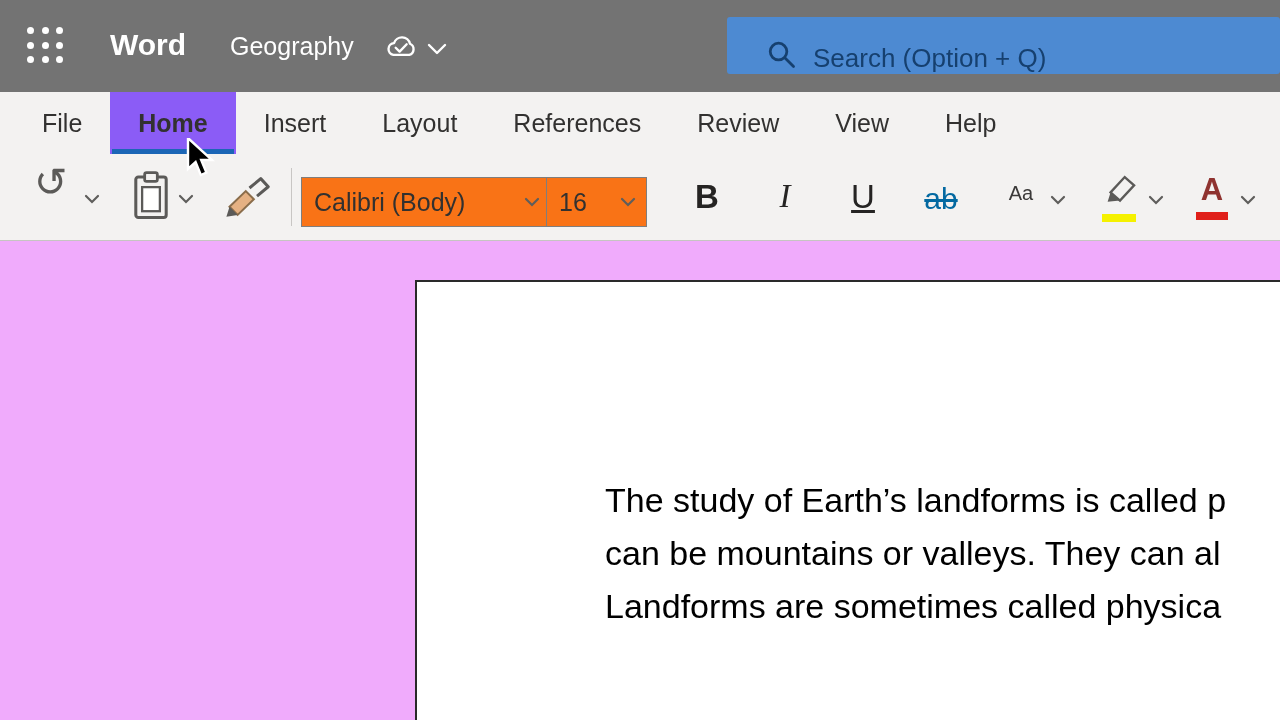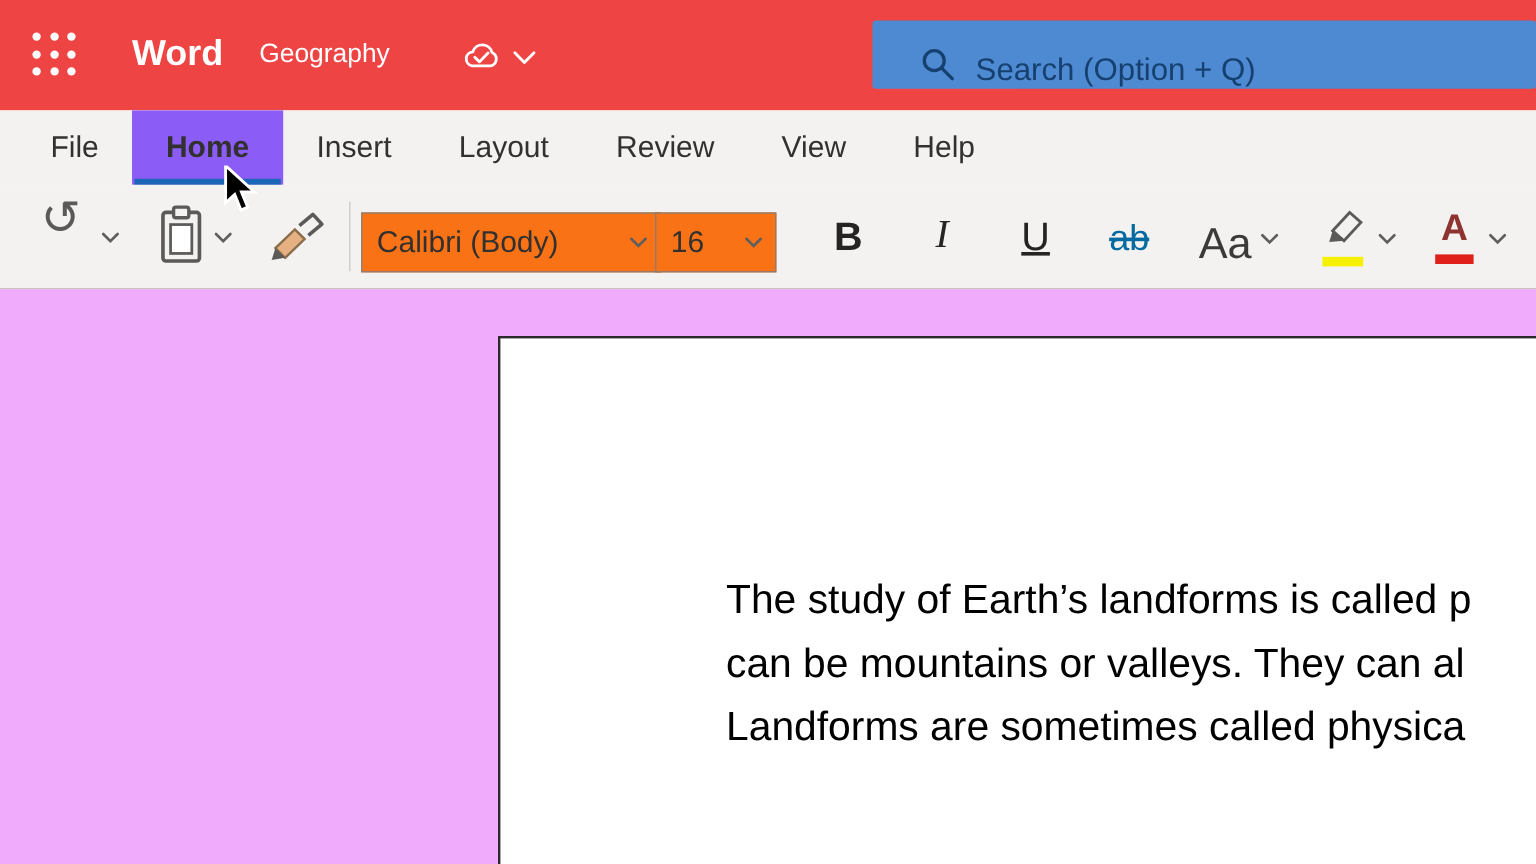--- a/index.html
+++ b/index.html
@@ -2,27 +2,27 @@
 <html><head>
 <meta charset="utf-8">
 <style>
   html,body{margin:0;padding:0;}
   body{
     width:1280px;height:720px;overflow:hidden;position:relative;
     font-family:"Liberation Sans", sans-serif;background:#fff;
     -webkit-font-smoothing:antialiased;
   }
   
-  .header{position:absolute;left:0;top:0;width:1280px;height:92px;background:#ef4444;}
+  .header{position:absolute;left:0;top:0;width:1280px;height:92px;background:#737373;}
   .waffle{position:absolute;left:27px;top:27px;width:38px;height:38px;
     display:grid;grid-template-columns:repeat(3,1fr);grid-template-rows:repeat(3,1fr);
     gap:6px;cursor:pointer;}
   .waffle span{width:7px;height:7px;border-radius:50%;background:#fff;}
   .app-name{position:absolute;left:110px;top:28px;font-size:30px;font-weight:700;color:#fff;}
-  .doc-name{position:absolute;left:216px;top:32px;font-size:22px;color:#fff;}
+  .doc-name{position:absolute;left:230px;top:32px;font-size:25px;color:#fff;}
   .cloud-icon{position:absolute;left:383px;top:33px;}
   .title-chevron{position:absolute;left:427px;top:41px;}
   .search-box{position:absolute;left:727px;top:17px;width:553px;height:57px;
     background:#4d8ad2;border-radius:3px;display:flex;align-items:flex-end;cursor:text;}
   .search-icon{margin-left:40px;flex:0 0 auto;}
   .search-text{margin-left:16px;font-size:26px;color:#16406f;}
   
   .tabs-row{position:absolute;left:0;top:92px;width:1280px;height:62px;background:#f3f2f1;
     display:flex;align-items:stretch;padding-left:14px;box-sizing:border-box;}
   .tab{font-size:25px;color:#323130;display:flex;align-items:center;
@@ -39,21 +39,21 @@
   .combo{position:absolute;top:23px;height:50px;background:#f97316;border:1px solid #7f7e7d;
     box-sizing:border-box;display:flex;align-items:center;justify-content:space-between;
     padding:0 10px 0 12px;font-size:25px;color:#323130;cursor:pointer;}
   .combo-font{left:301px;width:250px;}
   .combo-size{left:546px;width:101px;}
   .fmt{position:absolute;top:24px;color:#252423;text-align:center;cursor:pointer;}
   .b-btn{left:686px;width:42px;font-size:33px;font-weight:700;}
   .i-btn{left:764px;width:42px;font-size:33px;font-style:italic;font-family:"Liberation Serif",serif;}
   .u-btn{left:842px;width:42px;font-size:33px;text-decoration:underline;}
   .ab-btn{left:916px;width:50px;font-size:30px;top:28px;text-decoration:line-through;color:#0369a1;}
-  .aa-btn{left:996px;width:50px;font-size:36px;top:28px;color:#3b3a39;}
+  .aa-btn{left:996px;width:50px;font-size:20px;top:28px;color:#3b3a39;}
   .highlight-btn{left:1100px;top:18px;width:42px;height:52px;}
   .hl-bar{position:absolute;left:2px;bottom:2px;width:34px;height:8px;background:#f5f100;}
   .fontcolor-btn{left:1194px;top:20px;width:36px;height:52px;text-align:center;}
   .fc-letter{font-size:31px;font-weight:700;color:#8f3330;line-height:1;}
   .fc-bar{position:absolute;left:2px;bottom:6px;width:32px;height:8px;background:#e0201a;}
   
   .canvas{position:absolute;left:0;top:241px;width:1280px;height:479px;background:#f0abfc;}
   .page{position:absolute;left:415px;top:39px;width:1200px;height:900px;background:#fff;
     border:2px solid #2a2a2a;box-sizing:border-box;cursor:text;}
   .doc-text{position:absolute;left:188px;top:192px;font-size:34px;line-height:53px;
@@ -98,20 +98,21 @@
     </span>
     <span class="search-text">Search (Option + Q)</span>
   </div>
 </div>
 
 <div class="tabs-row">
   <div class="tab">File</div>
   <div class="tab active">Home</div>
   <div class="tab">Insert</div>
   <div class="tab">Layout</div>
+  <div class="tab">References</div>
   <div class="tab">Review</div>
   <div class="tab">View</div>
   <div class="tab">Help</div>
 </div>
 
 <div class="commands-row">
 
   <div class="cmd undo-glyph">↺</div>
   <div class="chev" style="left:84px;top:36px;">
     <svg width="16" height="10" viewBox="0 0 16 10">

